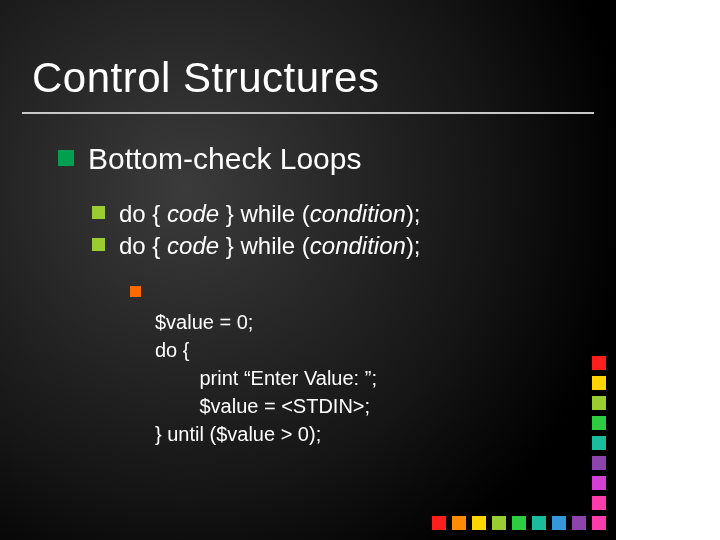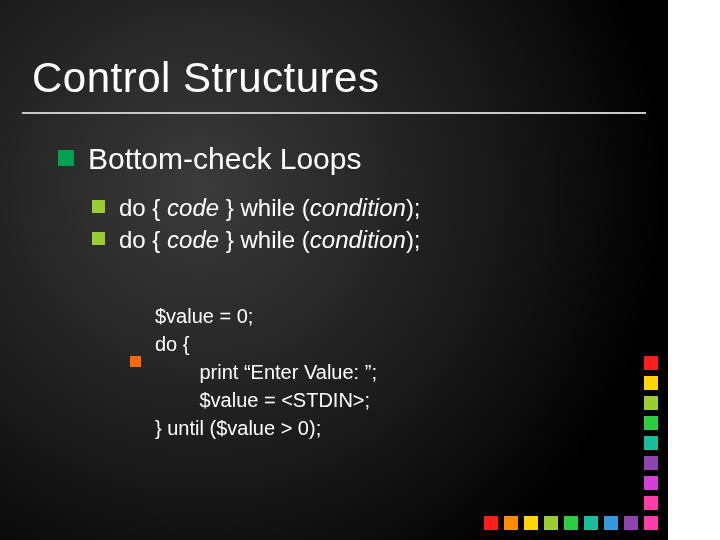--- a/index.html
+++ b/index.html
@@ -4,21 +4,21 @@
 <style>
   html, body {
     margin: 0;
     padding: 0;
     width: 720px;
     height: 540px;
     overflow: hidden;
     font-family: Arial, Helvetica, sans-serif;
   }
   .slide {
-    width: 668px;
+    width: 616px;
     height: 540px;
     background: radial-gradient(circle at 30% 35%, #3b3b3b 0%, #2a2a2a 25%, #151515 55%, #000 80%);
     position: relative;
     color: #fff;
     box-sizing: border-box;
   }
   .title {
     position: absolute;
     left: 32px;
     top: 54px;
@@ -51,21 +51,21 @@
     flex: 0 0 auto;
   }
   .sq.l1 { width: 16px; height: 16px; background: #00a050; margin-top: 10px; }
   .sq.l2 { width: 13px; height: 13px; background: #9acd32; margin-top: 8px; }
   .sq.l3 { width: 11px; height: 11px; background: #ff6a00; margin-top: 6px; }
   .txt { color: #fff; }
   .txt.l1 { font-size: 30px; line-height: 38px; }
   .txt.l2 { font-size: 24px; line-height: 32px; }
   .txt.l3 { font-size: 20px; line-height: 28px; }
   .italic { font-style: italic; }
-  .lvl2 { margin-left: 34px; margin-top: 14px; }
+  .lvl2 { margin-left: 34px; margin-top: 20px; }
   .lvl3 { margin-left: 72px; margin-top: 18px; }
   .code-block {
     margin-top: 0;
     white-space: pre;
     font-family: Arial, Helvetica, sans-serif;
   }
   .code-indent { margin-left: 0; }
   .deco-bottom {
     position: absolute;
     right: 10px;
@@ -110,21 +110,21 @@
       </div>
       <div class="bullet-row">
         <span class="sq l2"></span>
         <span class="txt l2">
           <span>do { </span><span class="italic">code</span><span> } while (</span><span class="italic">condition</span><span>);</span>
         </span>
       </div>
     </div>
 
     <div class="lvl3">
-      <div class="bullet-row" style="align-items:center;">
+      <div class="bullet-row" style="align-items:flex-start;">
         <span class="sq l3"></span>
         <div class="txt l3 code-block">
 <span>$value = 0;</span>
 <span class="code-indent">do {</span>
 <span class="code-indent">        print “Enter Value: ”;</span>
 <span class="code-indent">        $value = &lt;STDIN&gt;;</span>
 <span class="code-indent">} until ($value &gt; 0);</span></div>
       </div>
     </div>
 

